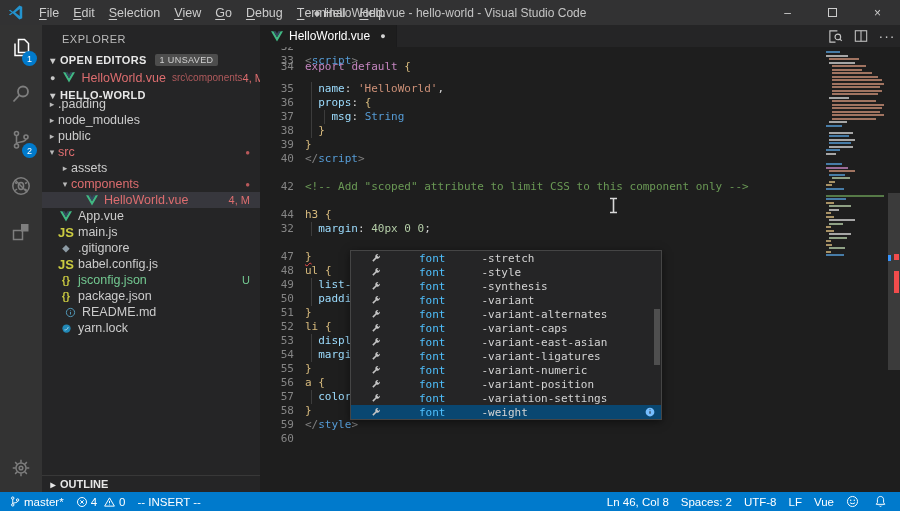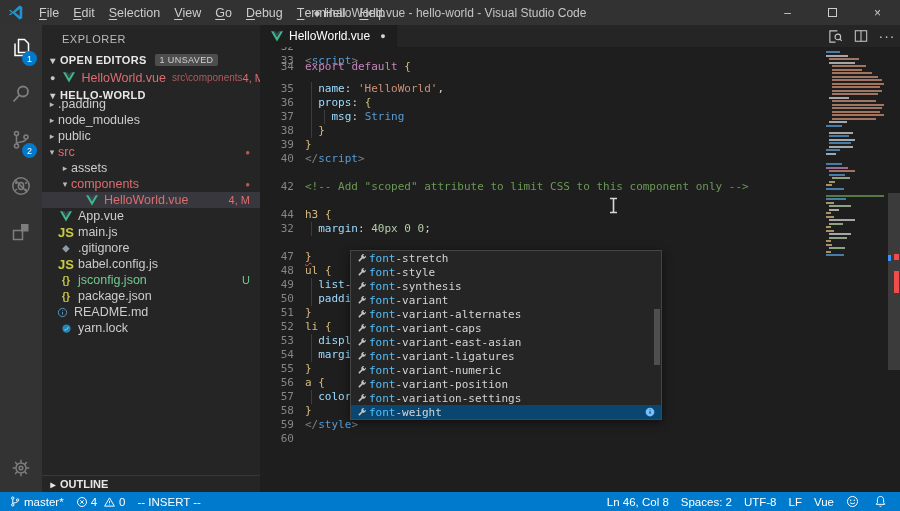--- a/index.html
+++ b/index.html
@@ -77,22 +77,22 @@
   .c-tag{color:#569cd6} .c-punct{color:#808080} .c-attr{color:#9cdcfe} .c-kw{color:#c586c0}
   .c-gold{color:#d7ba7d} .c-str{color:#ce9178} .c-num{color:#b5cea8} .c-txt{color:#d4d4d4}
   .c-com{color:#6a9955}
   .c-goldsq{color:#d7ba7d; text-decoration:underline; text-decoration-style:wavy;
     text-decoration-color:#f14c4c; text-decoration-thickness:1px; text-underline-offset:2px;}
   .gutter-mark { position:absolute; left:37px; width:2px; height:13px; background:#b5ba9d; }
 
   
   .suggest { position:absolute; left:90px; top:203px; width:312px; background:#252526;
     border:1px solid #454545; box-shadow:0 2px 8px rgba(0,0,0,.5); }
-  .sg-row { position:relative; display:flex; align-items:center; height:14px; padding-left:4px;
-    color:#d4d4d4; font-family:"DejaVu Sans Mono","Liberation Mono",monospace; font-size:11px; white-space:pre; }
+  .sg-row { position:relative; display:flex; align-items:center; height:14px; padding-left:18px;
+    color:#d4d4d4; font-family:"DejaVu Sans Mono","Liberation Mono",monospace; font-size:11px; white-space:pre;gap:36px; }
   .sg-row.sel { background:#094771; }
   .sg-match { color:#4fc1ff; }
   .sg-ico { width:14px; display:flex; justify-content:center; align-items:center; flex:0 0 auto; }
   .sg-info { position:absolute; right:6px; top:2px; }
   .sg-scroll { position:absolute; right:1px; top:58px; width:6px; height:56px; background:#4f4f4f; }
 
   
   .minimap { position:absolute; left:562px; top:0px; width:66px; height:445px; }
   .mm-bar { position:absolute; height:2px; opacity:.75; }
   .vscrollbar { position:absolute; left:628px; top:0; width:12px; height:445px; }
@@ -287,21 +287,21 @@
           <span class="fn-green">jsconfig.json</span>
           <span class="t-deco fn-green">U</span>
         </div>
         <div class="t-row" style="padding-left: 4px;">
           <span class="t-chev"> </span>
           <span class="t-ico">
             <span class="fi fi-json">{}</span>
           </span>
           <span>package.json</span>
         </div>
-        <div class="t-row" style="padding-left: 0;">
+        <div class="t-row" style="padding-left: 8px;">
           <span class="t-chev"> </span>
           <span class="t-ico">
             <svg width="11" height="11" viewBox="0 0 16 16" fill="none" stroke="#519aba" stroke-width="1.4">
               <circle cx="8" cy="8" r="6"></circle>
               <path d="M8 7v4M8 4.6v.9"></path>
             </svg>
           </span>
           <span>README.md</span>
         </div>
         <div class="t-row" style="padding-left: 4px;">

